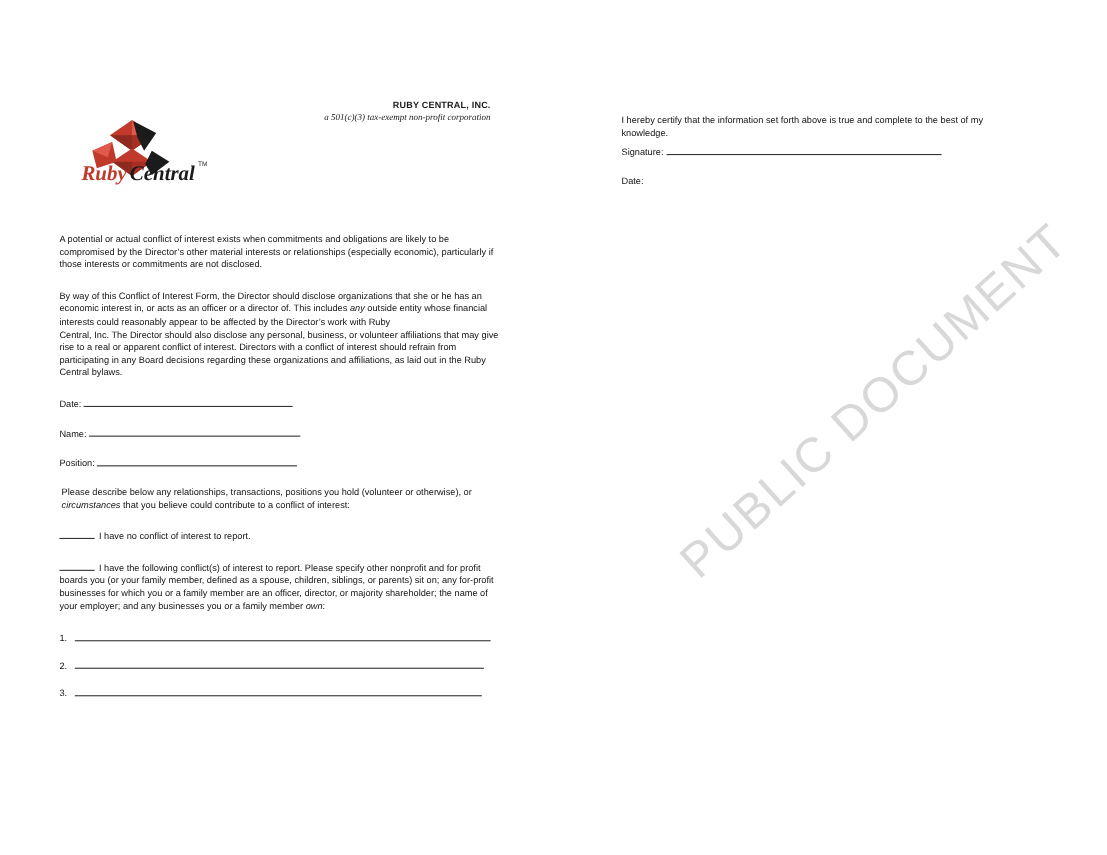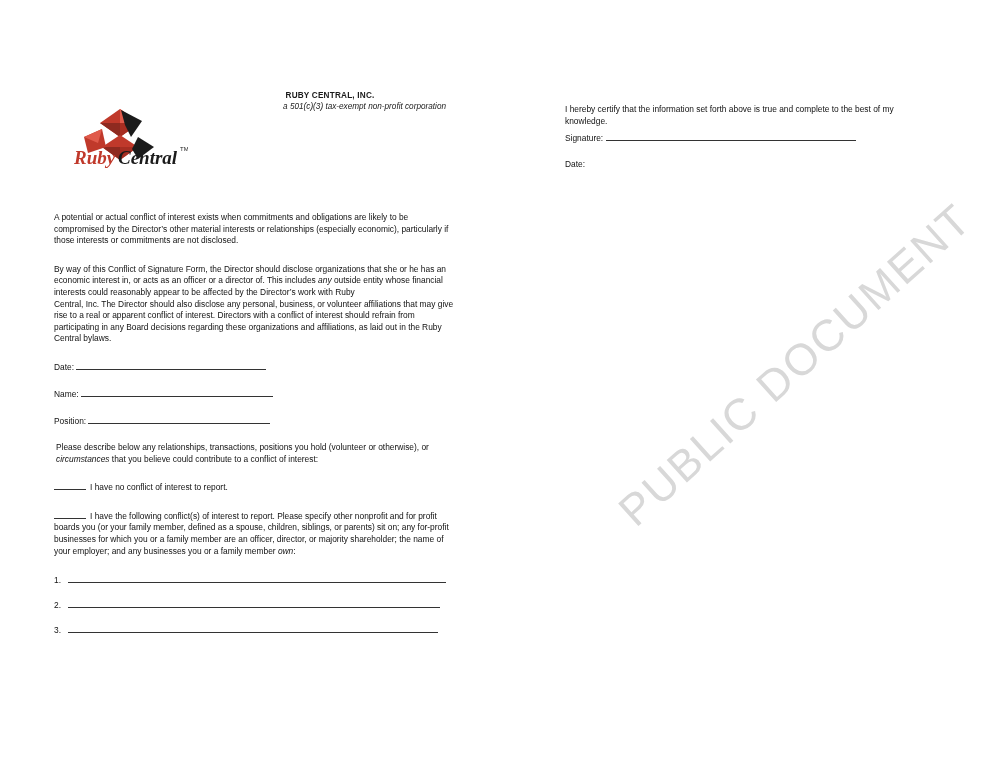--- a/index.html
+++ b/index.html
@@ -72,22 +72,22 @@
   .org-block {
     position: absolute;
     left: 160px;
     top: 0px;
     width: 232px;
     text-align: right;
     font-size: 8.2px;
     line-height: 11px;
     color: #1a1a1a;
   }
-  .org-name { font-weight: bold; letter-spacing: .2px; text-align: center; }
-  .org-sub { font-style: italic; }
+  .org-name { font-weight: bold; letter-spacing: .2px; }
+  .org-sub { font-style: italic; font-family: Liberation Serif, serif; }
   .org-addr { margin-top: 9px; }
   .org-contact { margin-top: 15px; }
 
   .form-title {
     margin-top: 16px;
     margin-left: 84px;
     font-size: 8.6px;
     color: #111;
   }
 
@@ -223,21 +223,21 @@
       <div class="org-block">
         <div class="org-name">RUBY CENTRAL, INC.</div>
         <div class="org-sub">a 501(c)(3) tax-exempt non-profit corporation</div>
       </div>
     </div>
 
 
     <div class="para">A potential or actual conflict of interest exists when commitments and obligations are likely to be compromised by the Director’s other material interests or relationships (especially economic), particularly if those interests or commitments are not disclosed.</div>
 
     <div class="para">
-      <span>By way of this Conflict of Signature Form, the Director should disclose organizations that she or he has an economic interest in, or acts as an officer or a director of. This includes </span><em>any</em><span> outside entity whose financial interests could reasonably appear to be affected by the Director’s work with Ruby</span>
+      <span>By way of this Conflict of Interest Form, the Director should disclose organizations that she or he has an economic interest in, or acts as an officer or a director of. This includes </span><em>any</em><span> outside entity whose financial interests could reasonably appear to be affected by the Director’s work with Ruby</span>
       <div>Central, Inc. The Director should also disclose any personal, business, or volunteer affiliations that may give rise to a real or apparent conflict of interest. Directors with a conflict of interest should refrain from participating in any Board decisions regarding these organizations and affiliations, as laid out in the Ruby Central bylaws.</div>
     </div>
 
     <div class="field-line">
       <span>Date:</span>
       <span class="rule rule-date"></span>
     </div>
 
     <div class="field-line">
       <span>Name:</span>

